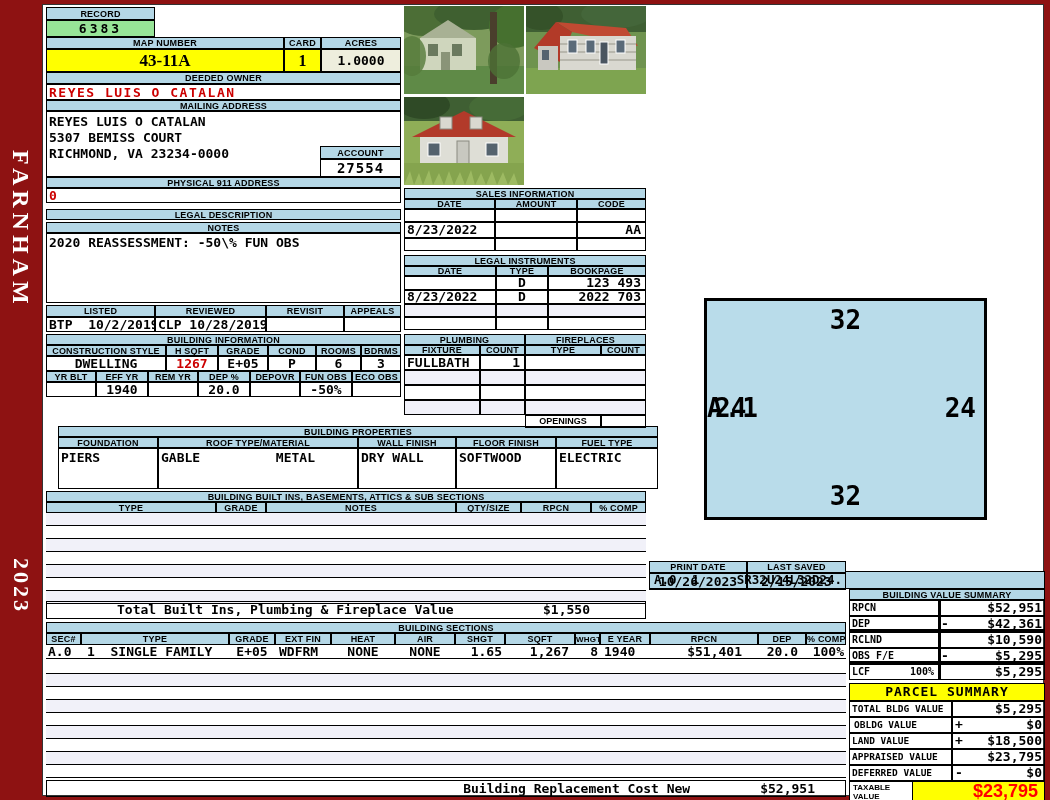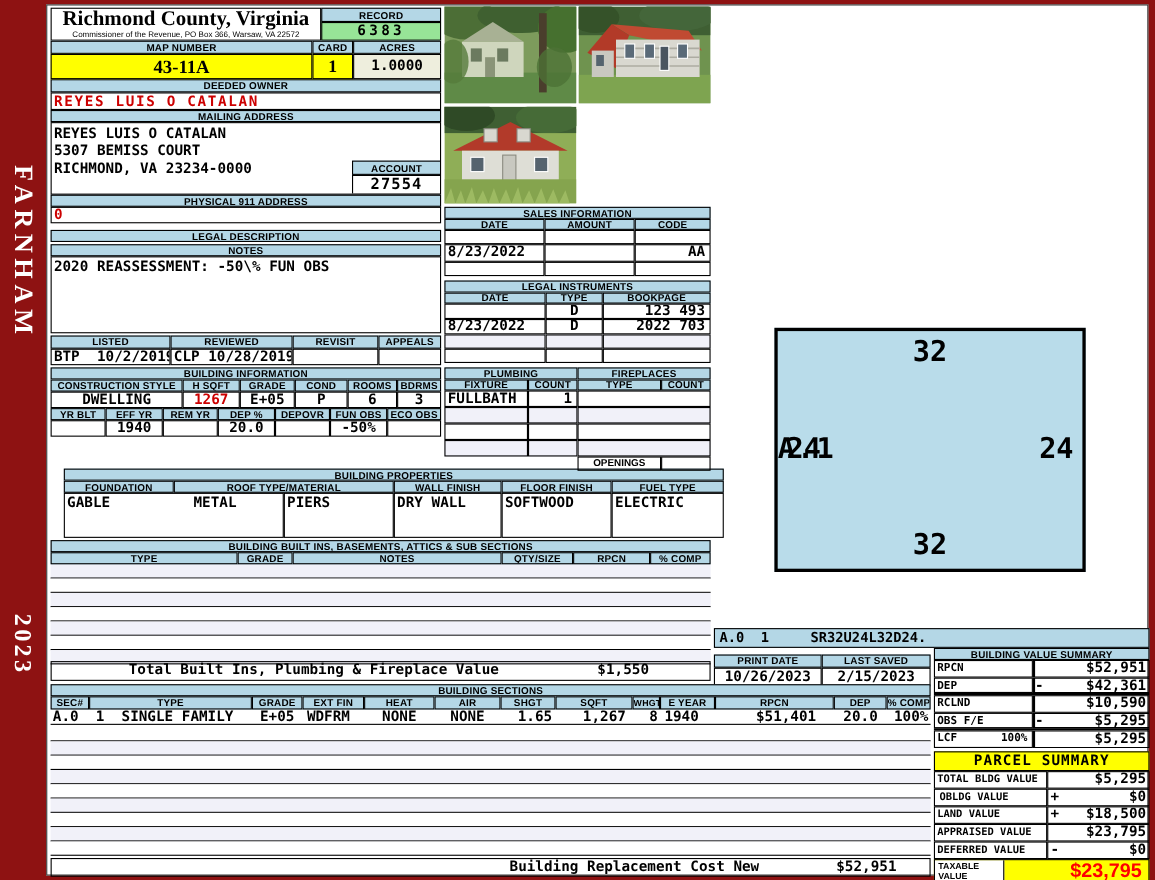--- a/index.html
+++ b/index.html
@@ -31,24 +31,20 @@
 <div class="page">
 
   <div class="vtext" style="left:7px;top:150px;font-size:24px">FARNHAM</div>
   <div class="vtext" style="left:8px;top:558px;font-size:22px;letter-spacing:3px">2023</div>
 
   <div class="main">
 
     <div class="colL">
 
       <div class="r" style="height:30px">
-        <div class="cell" style="flex:1">
-          <div style="font-family:'Liberation Serif',serif;font-weight:700;font-size:19px;line-height:20px;text-align:center">Richmond County, Virginia</div>
-          <div style="font-size:7.3px;text-align:center;line-height:8px">Commissioner of the Revenue, PO Box 366, Warsaw, VA 22572</div>
-        </div>
         <div style="width:109px">
           <div class="hc" style="height:13px;line-height:12px">RECORD</div>
           <div class="cell vc center" style="height:17px;line-height:16px;background:#97e497;letter-spacing:3px">6383</div>
         </div>
       </div>
 
       <div class="r" style="height:12px">
         <div class="hc" style="width:238px;line-height:11px">MAP NUMBER</div>
         <div class="hc" style="width:37px;line-height:11px">CARD</div>
         <div class="hc" style="width:80px;line-height:11px">ACRES</div>
@@ -139,25 +135,25 @@
     <div class="abs" style="left:15px;top:421px;width:600px">
       <div class="hc" style="height:11px;line-height:10px">BUILDING PROPERTIES</div>
       <div class="r" style="height:11px">
         <div class="hc" style="width:100px;line-height:10px">FOUNDATION</div>
         <div class="hc" style="width:200px;line-height:10px">ROOF TYPE/MATERIAL</div>
         <div class="hc" style="width:98px;line-height:10px">WALL FINISH</div>
         <div class="hc" style="width:100px;line-height:10px">FLOOR FINISH</div>
         <div class="hc" style="width:102px;line-height:10px">FUEL TYPE</div>
       </div>
       <div class="r" style="height:41px">
+        <div class="cell vc" style="width:100px;padding:1px 0 0 2px">PIERS</div>
         <div class="cell vc r" style="width:200px;padding:1px 2px 0 2px">
           <span>GABLE</span>
           <span style="margin-left:auto;margin-right:40px">METAL</span>
         </div>
-        <div class="cell vc" style="width:100px;padding:1px 0 0 2px">PIERS</div>
         <div class="cell vc" style="width:98px;padding:1px 0 0 2px">DRY WALL</div>
         <div class="cell vc" style="width:100px;padding:1px 0 0 2px">SOFTWOOD</div>
         <div class="cell vc" style="width:102px;padding:1px 0 0 2px">ELECTRIC</div>
       </div>
     </div>
 
     <div class="abs" style="left:3px;top:486px;width:600px">
       <div class="hc" style="height:11px;line-height:10px">BUILDING BUILT INS, BASEMENTS, ATTICS &amp; SUB SECTIONS</div>
       <div class="r" style="height:11px">
         <div class="hc" style="width:170px;line-height:10px">TYPE</div>
@@ -336,21 +332,21 @@
       <div class="abs" style="left:55px;top:293px;width:283px;height:222px;background:#b9dcea;border:3px solid #000">
         <div class="vc abs" style="left:0;right:0;top:4px;text-align:center;font-size:26px">32</div>
         <div class="vc abs" style="left:8px;top:92px;font-size:26px">24</div>
         <div class="vc abs" style="left:0;right:0;top:92px;font-size:26px;letter-spacing:2px">A.1</div>
         <div class="vc abs" style="right:8px;top:92px;font-size:26px">24</div>
         <div class="vc abs" style="left:0;right:0;bottom:6px;text-align:center;font-size:26px">32</div>
       </div>
 
       <div class="cell vc abs" style="left:0;top:566px;width:396px;height:18px;background:#b4d7e6;line-height:16px;padding-left:4px;font-size:12.5px">A.0  1     SR32U24L32D24.</div>
 
-      <div class="abs" style="left:0;top:590px;width:197px">
+      <div class="abs" style="left:0;top:556px;width:197px">
         <div class="r" style="height:12px">
           <div class="hc" style="width:98px;line-height:11px">PRINT DATE</div>
           <div class="hc" style="width:99px;line-height:11px">LAST SAVED</div>
         </div>
         <div class="r" style="height:17px">
           <div class="cell vc center" style="width:98px;line-height:15px">10/26/2023</div>
           <div class="cell vc center" style="width:99px;line-height:15px">2/15/2023</div>
         </div>
       </div>
 

